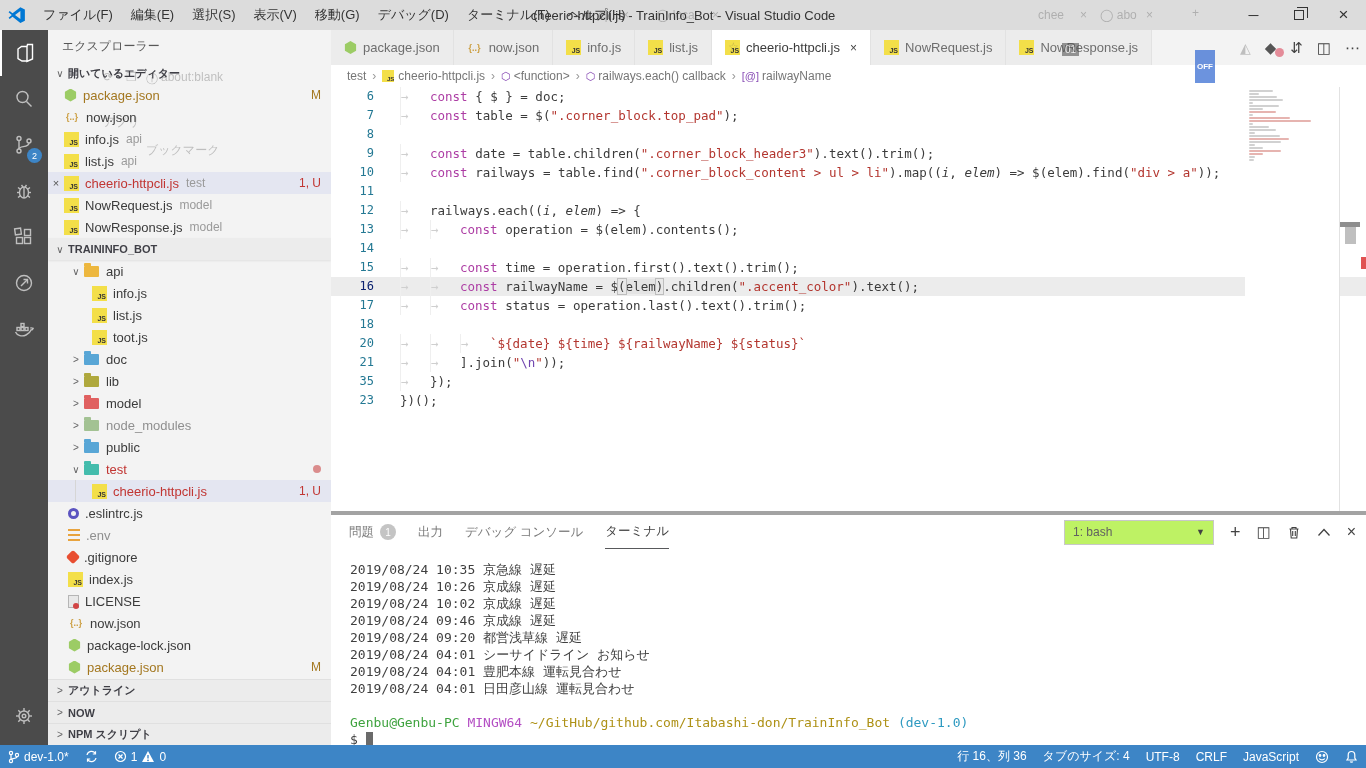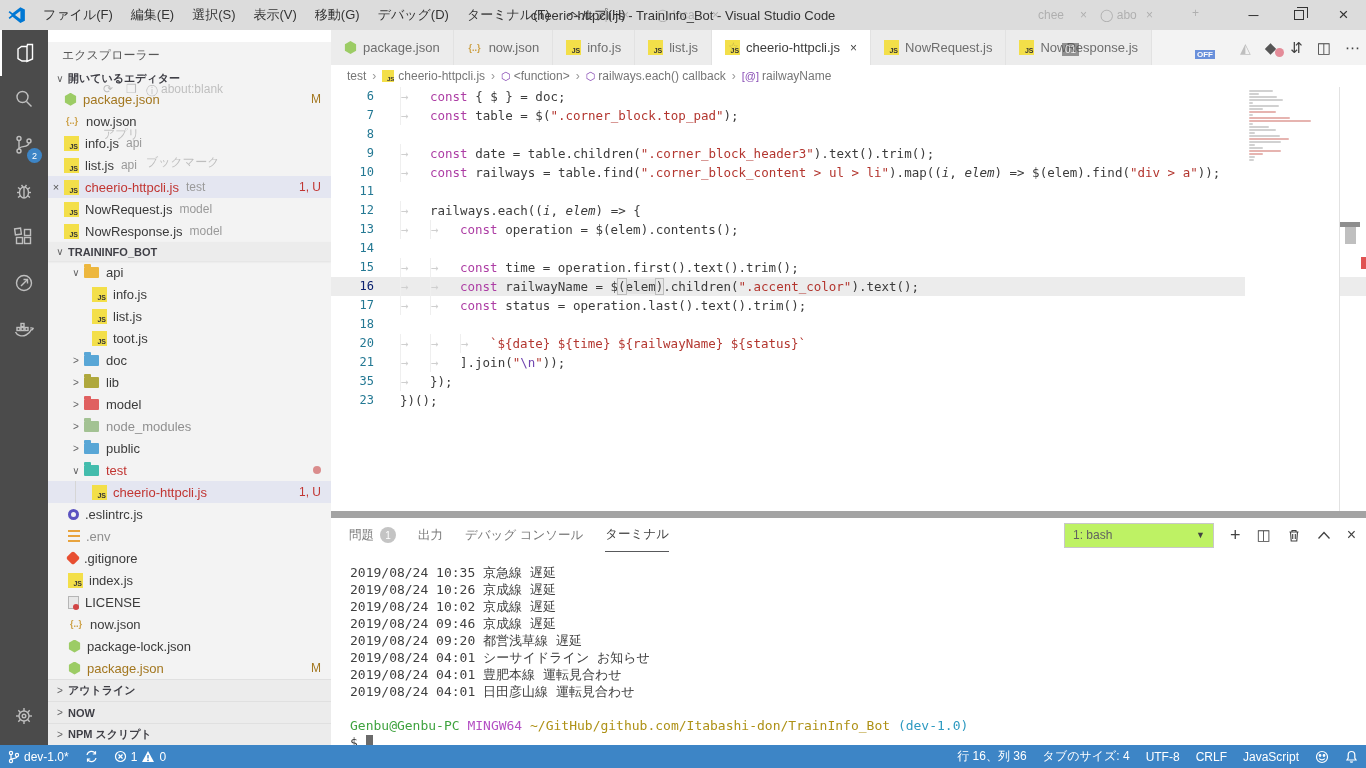--- a/index.html
+++ b/index.html
@@ -23,21 +23,21 @@
   
   .activitybar { width:48px; background:#4B4B4B; display:flex; flex-direction:column; align-items:center; flex:none; position:relative; }
   .ab-item { width:48px; height:46px; display:flex; align-items:center; justify-content:center; position:relative; }
   .ab-item svg { stroke:#BFBFBF; fill:none; stroke-width:1.4; }
   .ab-item.active { border-left:2px solid #fff; }
   .ab-item.active svg { stroke:#FFFFFF; }
   .ab-badge { position:absolute; right:6px; bottom:5px; background:#3D85C6; color:#fff; font-size:9px; min-width:15px; height:15px; border-radius:50%; display:flex; align-items:center; justify-content:center; }
   .ab-spacer { flex:1; }
 
   
-  .sidebar { width:283px; background:#F3F3F3; flex:none; display:flex; flex-direction:column; font-size:13px; color:#3B3B3B; position:relative; overflow:hidden;margin-top:12px; }
+  .sidebar { width:283px; background:#F3F3F3; flex:none; display:flex; flex-direction:column; font-size:13px; color:#3B3B3B; position:relative; overflow:hidden; }
   .sb-title { height:32px; display:flex; align-items:center; padding-left:14px; font-size:12px; color:#575757; position:relative; }
   .oe-header, .tree-root, .sec-header { height:22px; display:flex; align-items:center; font-size:11px; font-weight:bold; color:#3F3F46; }
   .oe-header { padding-left:4px; }
   .tree-root { background:#ECECEC; box-shadow:0 1px 2px rgba(0,0,0,.08); padding-left:4px; }
   .sec-header { background:#ECECEC; border-top:1px solid #E0E0E0; padding-left:4px; }
   .chev { width:16px; text-align:center; color:#646465; font-size:10px; flex:none; font-weight:normal; }
   .row { height:22px; display:flex; align-items:center; padding-right:10px; position:relative; }
   .row .lbl { white-space:nowrap; overflow:hidden; }
   .row .desc { color:#9A9A9A; font-size:12px; margin-left:7px; white-space:nowrap; }
   .row .rbadge { margin-left:auto; font-size:12px; }
@@ -90,21 +90,21 @@
   .tk-bm{background:#E8E8E8;outline:1px solid #BDBDBD;}
   .tk-wh{background:#E4E4E4;}
   .minimap { position:absolute; top:0; right:26px; width:95px; bottom:0; background:#fff; border-right:1px solid #E2E2E2; padding:3px 0 0 4px; }
   .mini-bar { height:2px; margin-bottom:1px; background:#B9B9B9; opacity:.65; border-radius:1px; }
   .mini-bar.red { background:#D98C86; }
   .sb-topbar { position:absolute; right:6px; top:135px; width:20px; height:5px; background:#8E8E8E; }
   .sb-thumb { position:absolute; right:10px; top:140px; width:11px; height:17px; background:#BFBFBF; }
   .ov-red { position:absolute; right:0; top:170px; width:5px; height:12px; background:#E05252; }
 
   
-  .panel { height:234px; flex:none; border-top:7px solid #a3a3a3; display:flex; flex-direction:column; background:#fff; position:relative; }
+  .panel { height:234px; flex:none; border-top:4px solid #a3a3a3; display:flex; flex-direction:column; background:#fff; position:relative; }
   .panel-header { height:34px; display:flex; align-items:center; padding:0 10px 0 18px; flex:none; }
   .ptab { font-size:12.5px; color:#7A7A7A; margin-right:22px; height:34px; display:flex; align-items:center; gap:6px; }
   .ptab.active { color:#424242; border-bottom:1px solid #58595B; }
   .pbadge { background:#C4C4C4; color:#fff; width:16px; height:16px; border-radius:50%; font-size:10px; display:flex; align-items:center; justify-content:center; }
   .panel-controls { margin-left:auto; display:flex; align-items:center; gap:16px; color:#424242; }
   .term-select { width:150px; height:25px; border:1px solid #C8C8C8; background:#bef264; font-size:12px; color:#616161; display:flex; align-items:center; padding:0 8px; justify-content:space-between; }
   .pc-ic { font-size:15px; color:#424242; }
   .term { flex:1; font-family:"DejaVu Sans Mono","Liberation Mono",monospace; font-size:13px; line-height:17px; color:#3F3F3F; padding:12px 0 0 19px; white-space:pre; overflow:hidden; }
   .p-g{color:#3FA33F}.p-m{color:#B44FC4}.p-y{color:#AE9116}.p-c{color:#2E9AC1}
   .cursor-block { display:inline-block; width:7px; height:14px; background:#6A6A6A; vertical-align:-2px; }
@@ -441,21 +441,21 @@
         <div class="editor-actions">
           <span class="ghost" style="position:static;font-size:14px">◭</span>
           <span style="color:#3A3A3A;opacity:.85;position:relative">◆<span style="position:absolute;right:-8px;bottom:0;width:9px;height:9px;background:#E27B8A;border-radius:50%"></span></span>
           <span id="ea-0">⇵</span>
           <span id="ea-1">◫</span>
           <span id="ea-2">⋯</span>
         </div>
         <div id="tabbar-ghosts">
             <span class="ghost" style="left: 397px; top: 10px;">☆</span>
             <span class="ghost" style="left: 731px; top: 13px; background: rgb(85, 85, 85); color: rgb(238, 238, 238); opacity: 0.6; padding: 1px 3px; font-size: 10px;">01</span>
-            <span class="ghost" style="left: 864px; top: 20px; background: rgb(59, 111, 212); color: rgb(255, 255, 255); opacity: 0.75; padding: 0px 2px; font-size: 8px; font-weight: bold; text-align: center;">OFF</span>
+            <span class="ghost" style="left: 864px; top: 20px; background: rgb(59, 111, 212); color: rgb(255, 255, 255); opacity: 0.75; padding: 12px 2px; font-size: 8px; font-weight: bold; text-align: center;">OFF</span>
           </div>
       </div>
       <div class="breadcrumb" id="breadcrumb">
           <span style="display: inline-flex; align-items: center;">
             <span>test</span>
           </span>
           <span class="bc-sep">›</span>
           <span style="display: inline-flex; align-items: center;">
             <span class="bc-ic-js"></span>
             <span>cheerio-httpcli.js</span>

